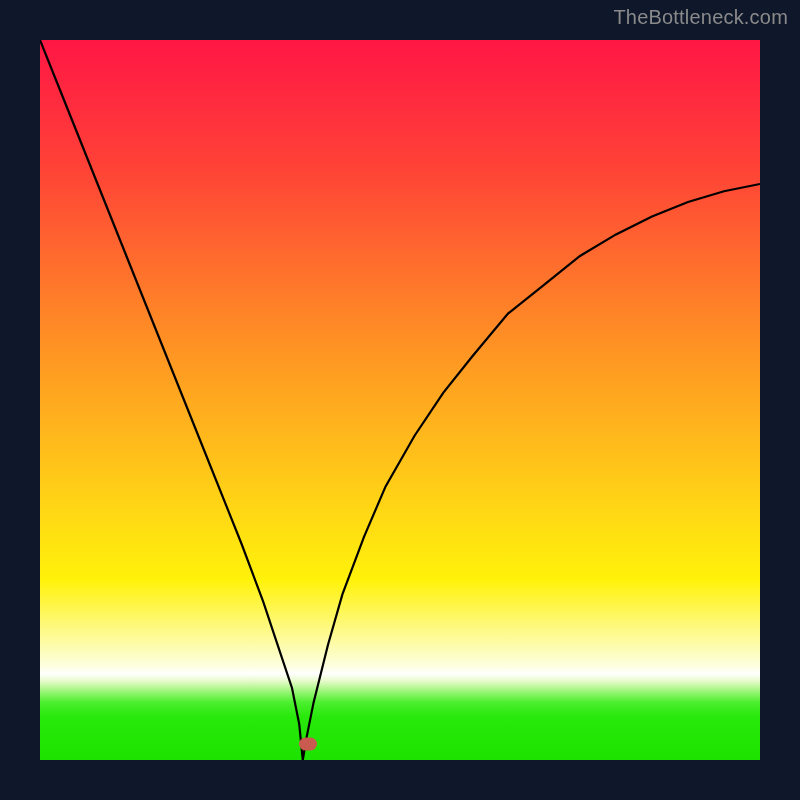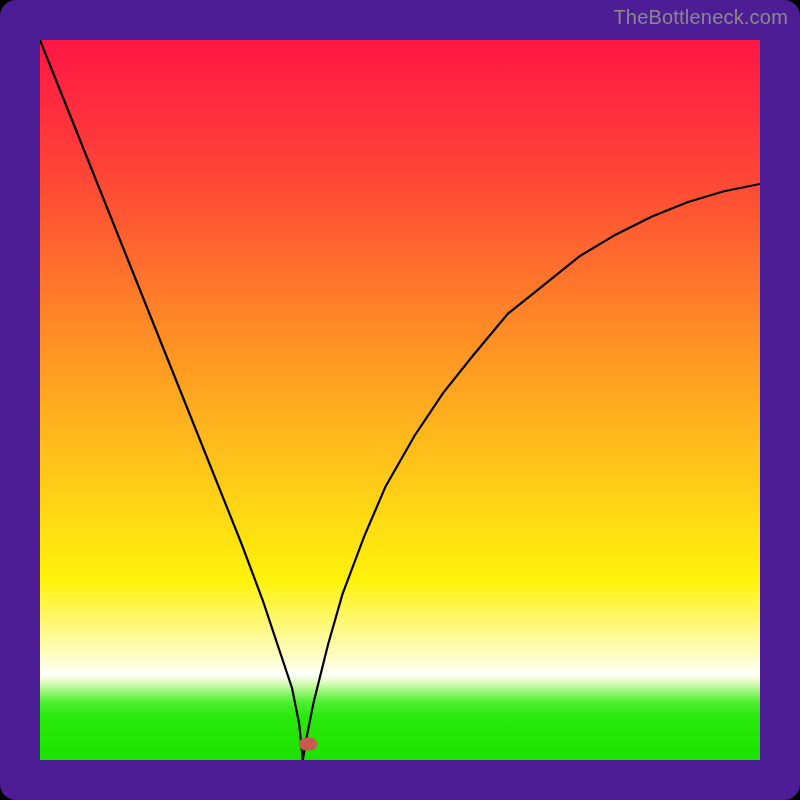--- a/index.html
+++ b/index.html
@@ -10,23 +10,22 @@
     background: #000000;
     overflow: hidden;
     font-family: Arial, Helvetica, sans-serif;
   }
   .frame {
     position: absolute;
     left: 0;
     top: 0;
     width: 800px;
     height: 800px;
-    background: #4c1d95;
+    background: #0f172a;
     box-sizing: border-box;
-    border-radius: 16px;
   }
   .plot-area {
     position: absolute;
     left: 40px;
     top: 40px;
     width: 720px;
     height: 720px;
     overflow: hidden;
   }
   .gradient {

